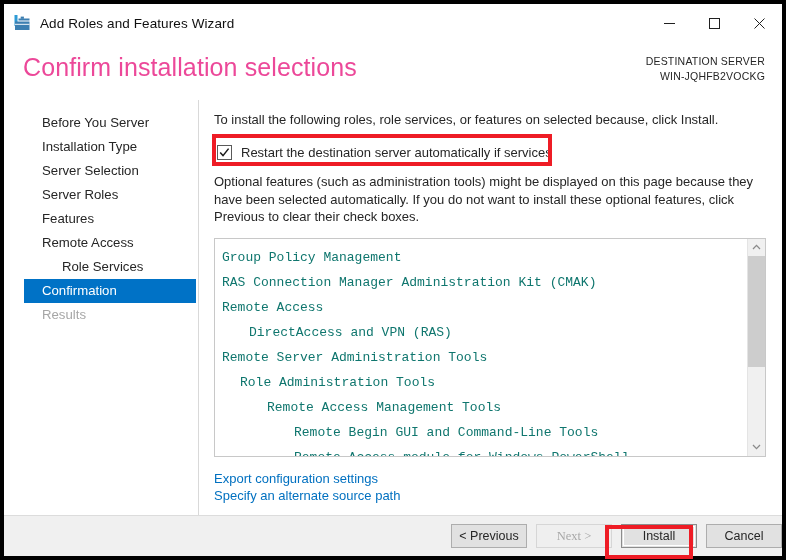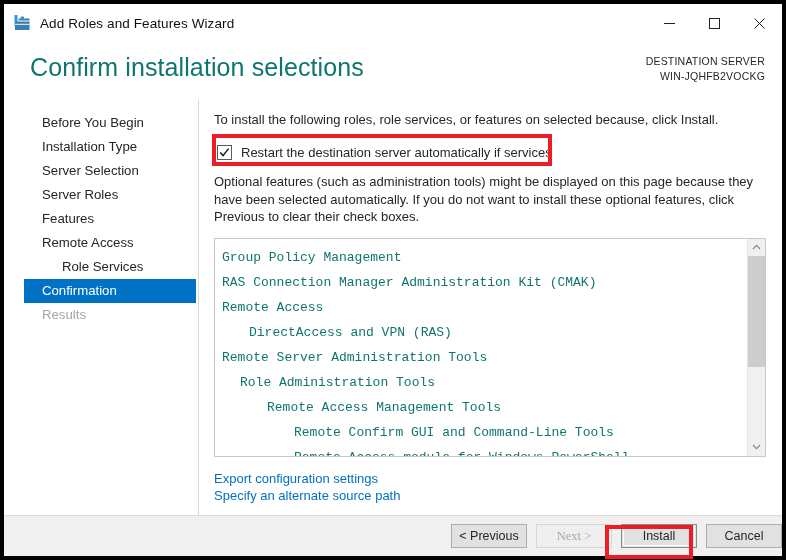--- a/index.html
+++ b/index.html
@@ -71,25 +71,24 @@
     flex: 0 0 57px;
     height: 57px;
     position: relative;
     background: #ffffff;
   }
   .page-title {
     position: absolute;
     left: 19px;
     top: 10px;
     font-size: 25px;
-    color: #0f766e;
+    color: #ec4899;
     font-weight: 400;
     letter-spacing: 0.1px;
     white-space: nowrap;
-    margin-left: 7px;
   }
   .dest-block {
     position: absolute;
     right: 17px;
     top: 11px;
     text-align: right;
     line-height: 15px;
   }
   .dest-label {
     display: block;
@@ -357,21 +356,21 @@
     <div class="page-title">Confirm installation selections</div>
     <div class="dest-block">
       <span class="dest-label">DESTINATION SERVER</span>
       <span class="dest-name">WIN-JQHFB2VOCKG</span>
     </div>
   </div>
 
   <div class="body-area">
 
     <div class="sidebar">
-      <div class="nav-item">Before You Begin</div>
+      <div class="nav-item">Before You Server</div>
       <div class="nav-item">Installation Type</div>
       <div class="nav-item">Server Selection</div>
       <div class="nav-item">Server Roles</div>
       <div class="nav-item">Features</div>
       <div class="nav-item">Remote Access</div>
       <div class="nav-item sub">Role Services</div>
       <div class="nav-item active">Confirmation</div>
       <div class="nav-item disabled">Results</div>
     </div>
 
@@ -392,21 +391,21 @@
 
       <div class="listbox">
         <div class="list-items">
           <div class="list-row">Group Policy Management</div>
           <div class="list-row">RAS Connection Manager Administration Kit (CMAK)</div>
           <div class="list-row">Remote Access</div>
           <div class="list-row ind-1">DirectAccess and VPN (RAS)</div>
           <div class="list-row">Remote Server Administration Tools</div>
           <div class="list-row ind-2">Role Administration Tools</div>
           <div class="list-row ind-3">Remote Access Management Tools</div>
-          <div class="list-row ind-4">Remote Confirm GUI and Command-Line Tools</div>
+          <div class="list-row ind-4">Remote Begin GUI and Command-Line Tools</div>
           <div class="list-row ind-4">Remote Access module for Windows PowerShell</div>
 
         </div>
         <div class="scrollbar">
           <div class="sb-arrow">
             <svg width="9" height="6" viewBox="0 0 9 6">
               <path d="M1 5 L4.5 1.4 L8 5" stroke="#8a8a8a" stroke-width="1.3" fill="none"></path>
             </svg>
           </div>
           <div class="sb-track">

